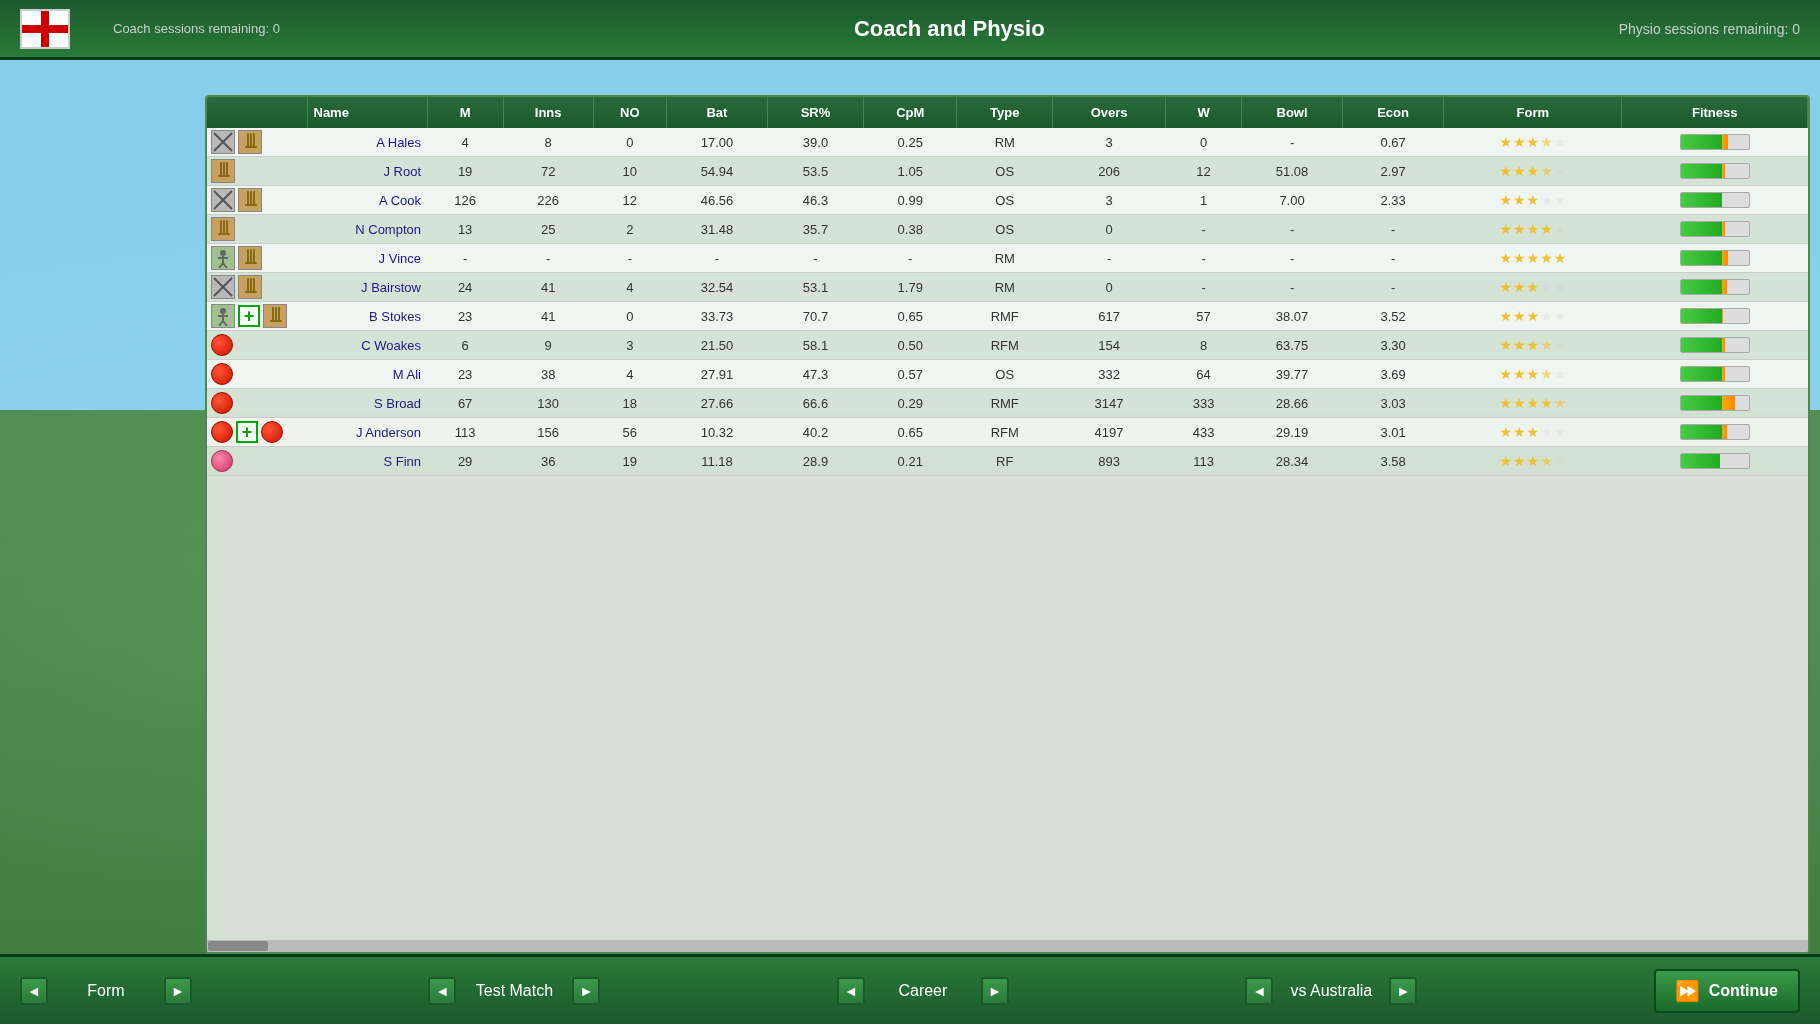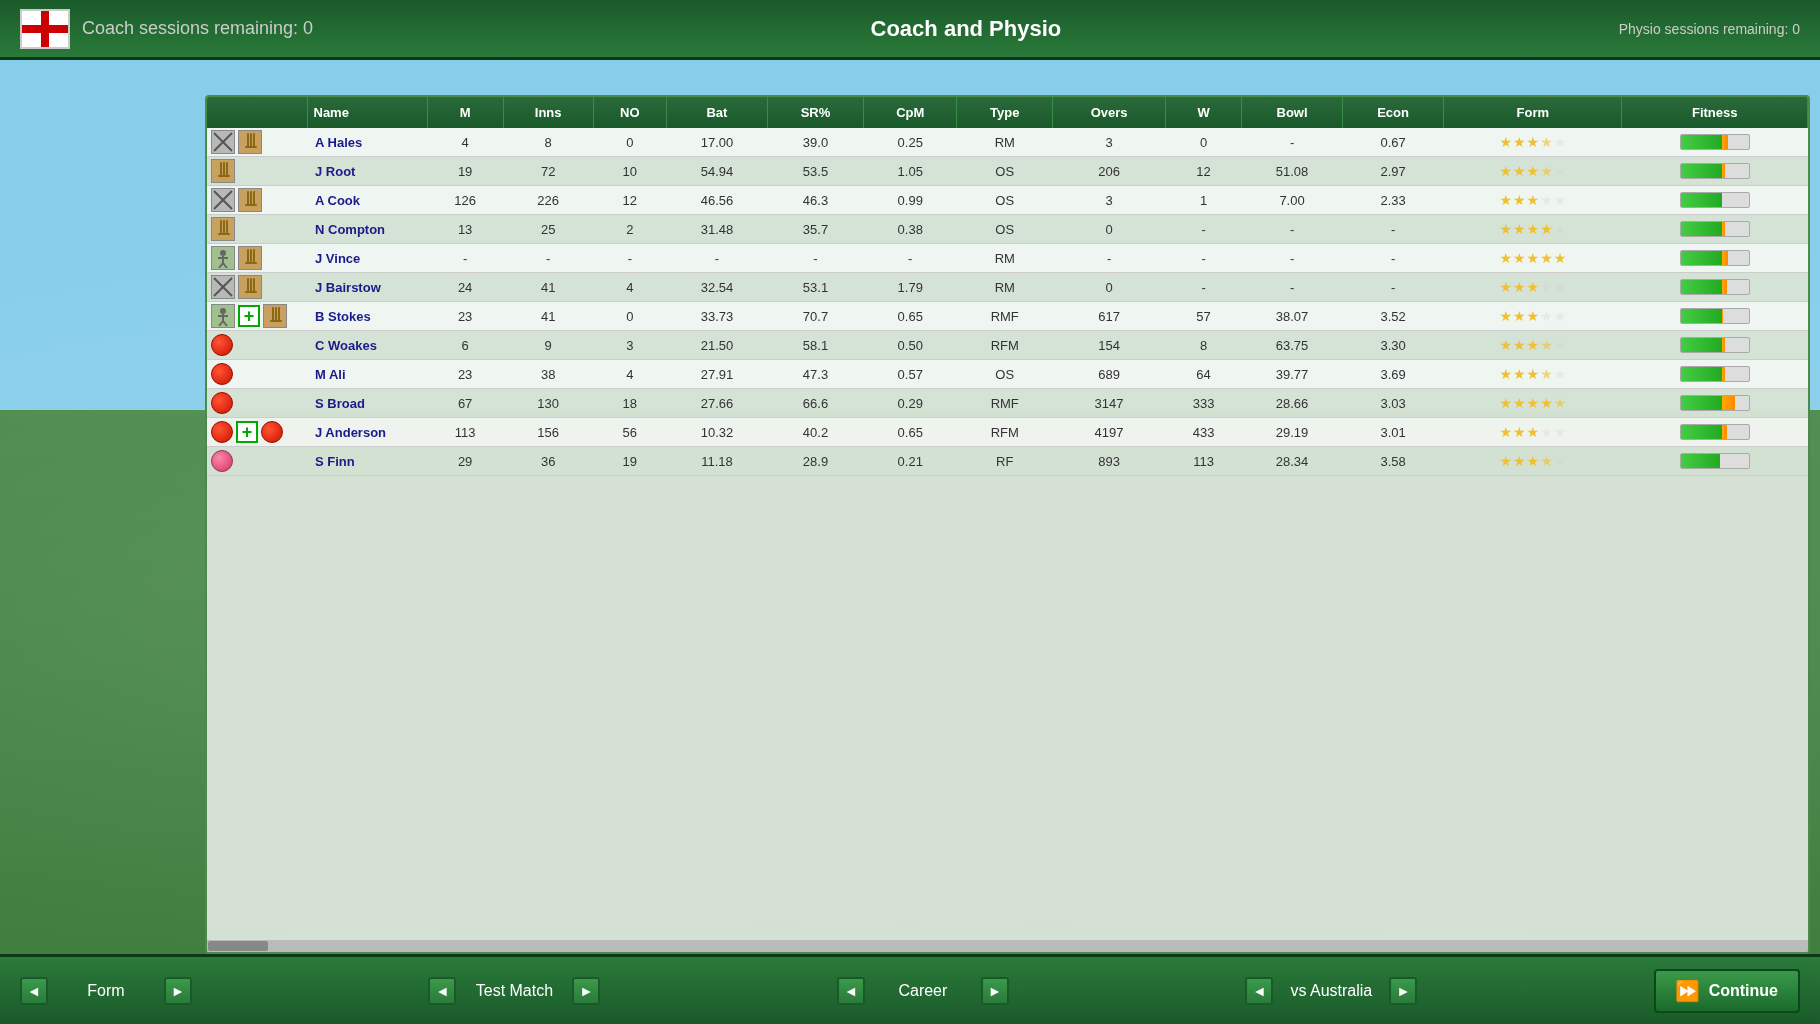--- a/index.html
+++ b/index.html
@@ -95,21 +95,22 @@
     }
 
     .header-sessions {
       color: #ccc;
       font-size: 14px;
       text-align: right;
     }
 
     .header-sessions-left {
       color: #ccc;
-      font-size: 18px;
+      font-size: 13px;
+      margin-left: 31px;
     }
 
     
     .main-panel {
       position: absolute;
       top: 95px;
       left: 205px;
       right: 10px;
       bottom: 70px;
       background: rgba(220, 230, 220, 0.95);
@@ -163,23 +164,23 @@
     }
 
     .stats-table tbody td {
       padding: 6px 6px;
       text-align: center;
       color: #333;
       font-size: 13px;
     }
 
     .stats-table tbody td.name-cell {
-      text-align: left;
+      text-align: right;
       padding-left: 8px;
-      font-weight: bold;
+      font-weight: normal;
       color: #1a1a8a;
     }
 
     
     .stars-container {
       display: flex;
       align-items: center;
       justify-content: center;
       gap: 1px;
     }
@@ -710,21 +711,21 @@
             </div>
           </td>
           <td class="name-cell">M Ali</td>
           <td>23</td>
           <td>38</td>
           <td>4</td>
           <td>27.91</td>
           <td>47.3</td>
           <td>0.57</td>
           <td>OS</td>
-          <td>689</td>
+          <td>332</td>
           <td>64</td>
           <td>39.77</td>
           <td>3.69</td>
           <td>
             <div class="stars-container">
               <span class="star">★</span>
               <span class="star">★</span>
               <span class="star">★</span>
               <span class="star-half" style="opacity: 0.6;">★</span>
               <span class="star-empty" style="opacity: 0.25;">★</span>

